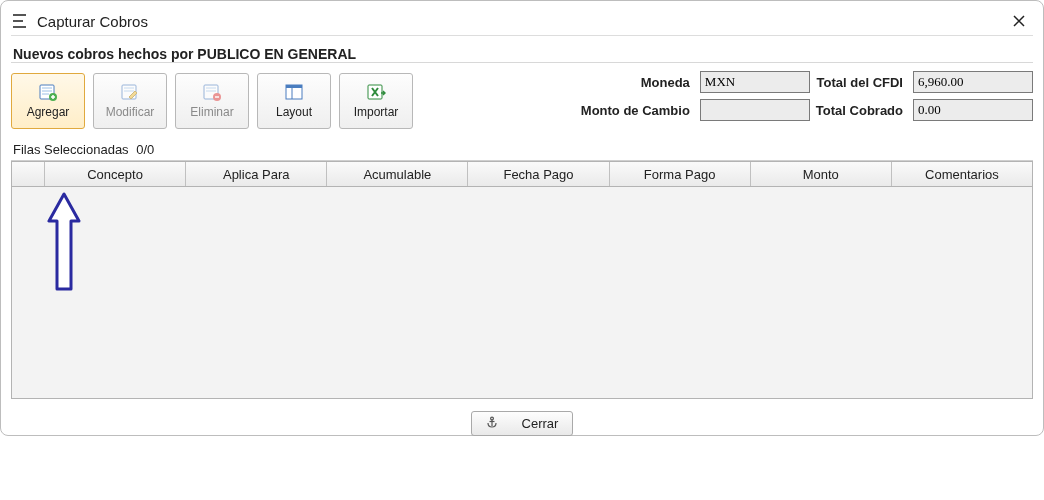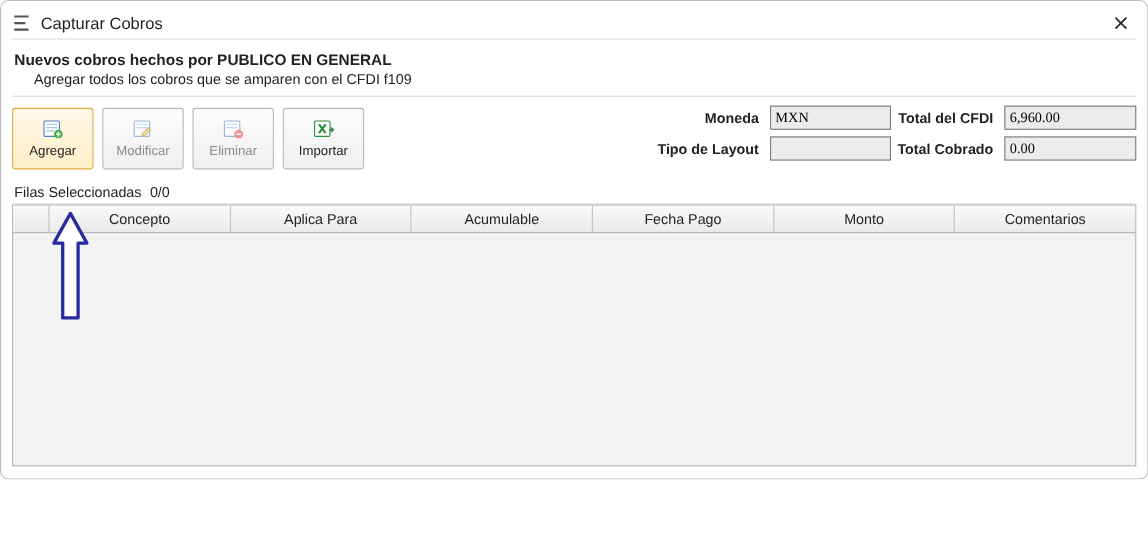--- a/index.html
+++ b/index.html
@@ -187,21 +187,20 @@
     </span>
     <span class="title-text">Capturar Cobros</span>
     <span class="title-close">
       <svg width="14" height="14" viewBox="0 0 14 14">
         <path d="M2 2 L12 12 M12 2 L2 12" stroke="currentColor" stroke-width="1.5"></path>
       </svg>
     </span>
   </div>
 
   <div class="subtitle1">Nuevos cobros hechos por PUBLICO EN GENERAL</div>
-  <div class="subtitle2">Agregar todos los cobros que se amparen con el CFDI f109</div>
   <div class="separator"></div>
 
   <div class="top-row">
 
     <div class="toolbar">
       <div class="tool-btn selected">
         <span class="tool-icon">
           <svg width="22" height="18" viewBox="0 0 22 18">
             <rect x="3" y="2" width="14" height="14" rx="1" fill="#fff" stroke="#4a7dbf" stroke-width="1"></rect>
             <line x1="5" y1="5" x2="15" y2="5" stroke="#9cc0e6"></line>
@@ -232,57 +231,68 @@
             <rect x="3" y="2" width="14" height="14" rx="1" fill="#fff" stroke="#4a7dbf" stroke-width="1"></rect>
             <line x1="5" y1="5" x2="15" y2="5" stroke="#9cc0e6"></line>
             <line x1="5" y1="8" x2="15" y2="8" stroke="#9cc0e6"></line>
             <circle cx="16" cy="14" r="4" fill="#e04545"></circle>
             <line x1="14" y1="14" x2="18" y2="14" stroke="#fff" stroke-width="1.5"></line>
           </svg>
         </span>
         <span>Eliminar</span>
       </div>
 
+      <div class="tool-btn">
+        <span class="tool-icon">
+          <svg width="22" height="18" viewBox="0 0 22 18">
+            <rect x="3" y="2" width="16" height="14" fill="#fff" stroke="#4a7dbf"></rect>
+            <rect x="3" y="2" width="16" height="3" fill="#4a7dbf"></rect>
+            <line x1="9" y1="5" x2="9" y2="16" stroke="#4a7dbf"></line>
+          </svg>
+        </span>
+        <span>Layout</span>
+      </div>
 
       <div class="tool-btn">
         <span class="tool-icon">
           <svg width="22" height="18" viewBox="0 0 22 18">
             <rect x="3" y="2" width="14" height="14" rx="1" fill="#fff" stroke="#2e8b3c" stroke-width="1"></rect>
             <path d="M7 5 L13 13 M13 5 L7 13" stroke="#2e8b3c" stroke-width="2"></path>
             <path d="M16 10 L20 10 M18 8 L20 10 L18 12" stroke="#2e8b3c" stroke-width="1.4" fill="none"></path>
           </svg>
         </span>
         <span>Importar</span>
       </div>
     </div>
 
     <div class="fields">
       <span class="fld-label">Moneda</span>
       <input class="fld-input" readonly="" value="MXN" style="">
       <span class="fld-label">Total del CFDI</span>
       <input class="fld-input" readonly="" value="6,960.00" style="">
-      <span class="fld-label">Tipo de Layout</span>
+      <span class="fld-label">Monto de Cambio</span>
       <input class="fld-input" readonly="" value="" style="">
       <span class="fld-label">Total Cobrado</span>
       <input class="fld-input" readonly="" value="0.00" style="">
     </div>
   </div>
 
   <div class="rows-sel">
     <span>Filas Seleccionadas</span>
     <span style="margin-left:4px;">0/0</span>
   </div>
 
   <div class="table-area">
     <div class="thead">
       <div class="th"></div>
       <div class="th">Concepto</div>
       <div class="th">Aplica Para</div>
       <div class="th">Acumulable</div>
       <div class="th">Fecha Pago</div>
+      <div class="th">Forma Pago</div>
       <div class="th">Monto</div>
       <div class="th">Comentarios</div>
     </div>
 
   </div>
 
   <div class="footer">
     <div class="btn">
       <span>
         <svg width="12" height="12" viewBox="0 0 12 12">

